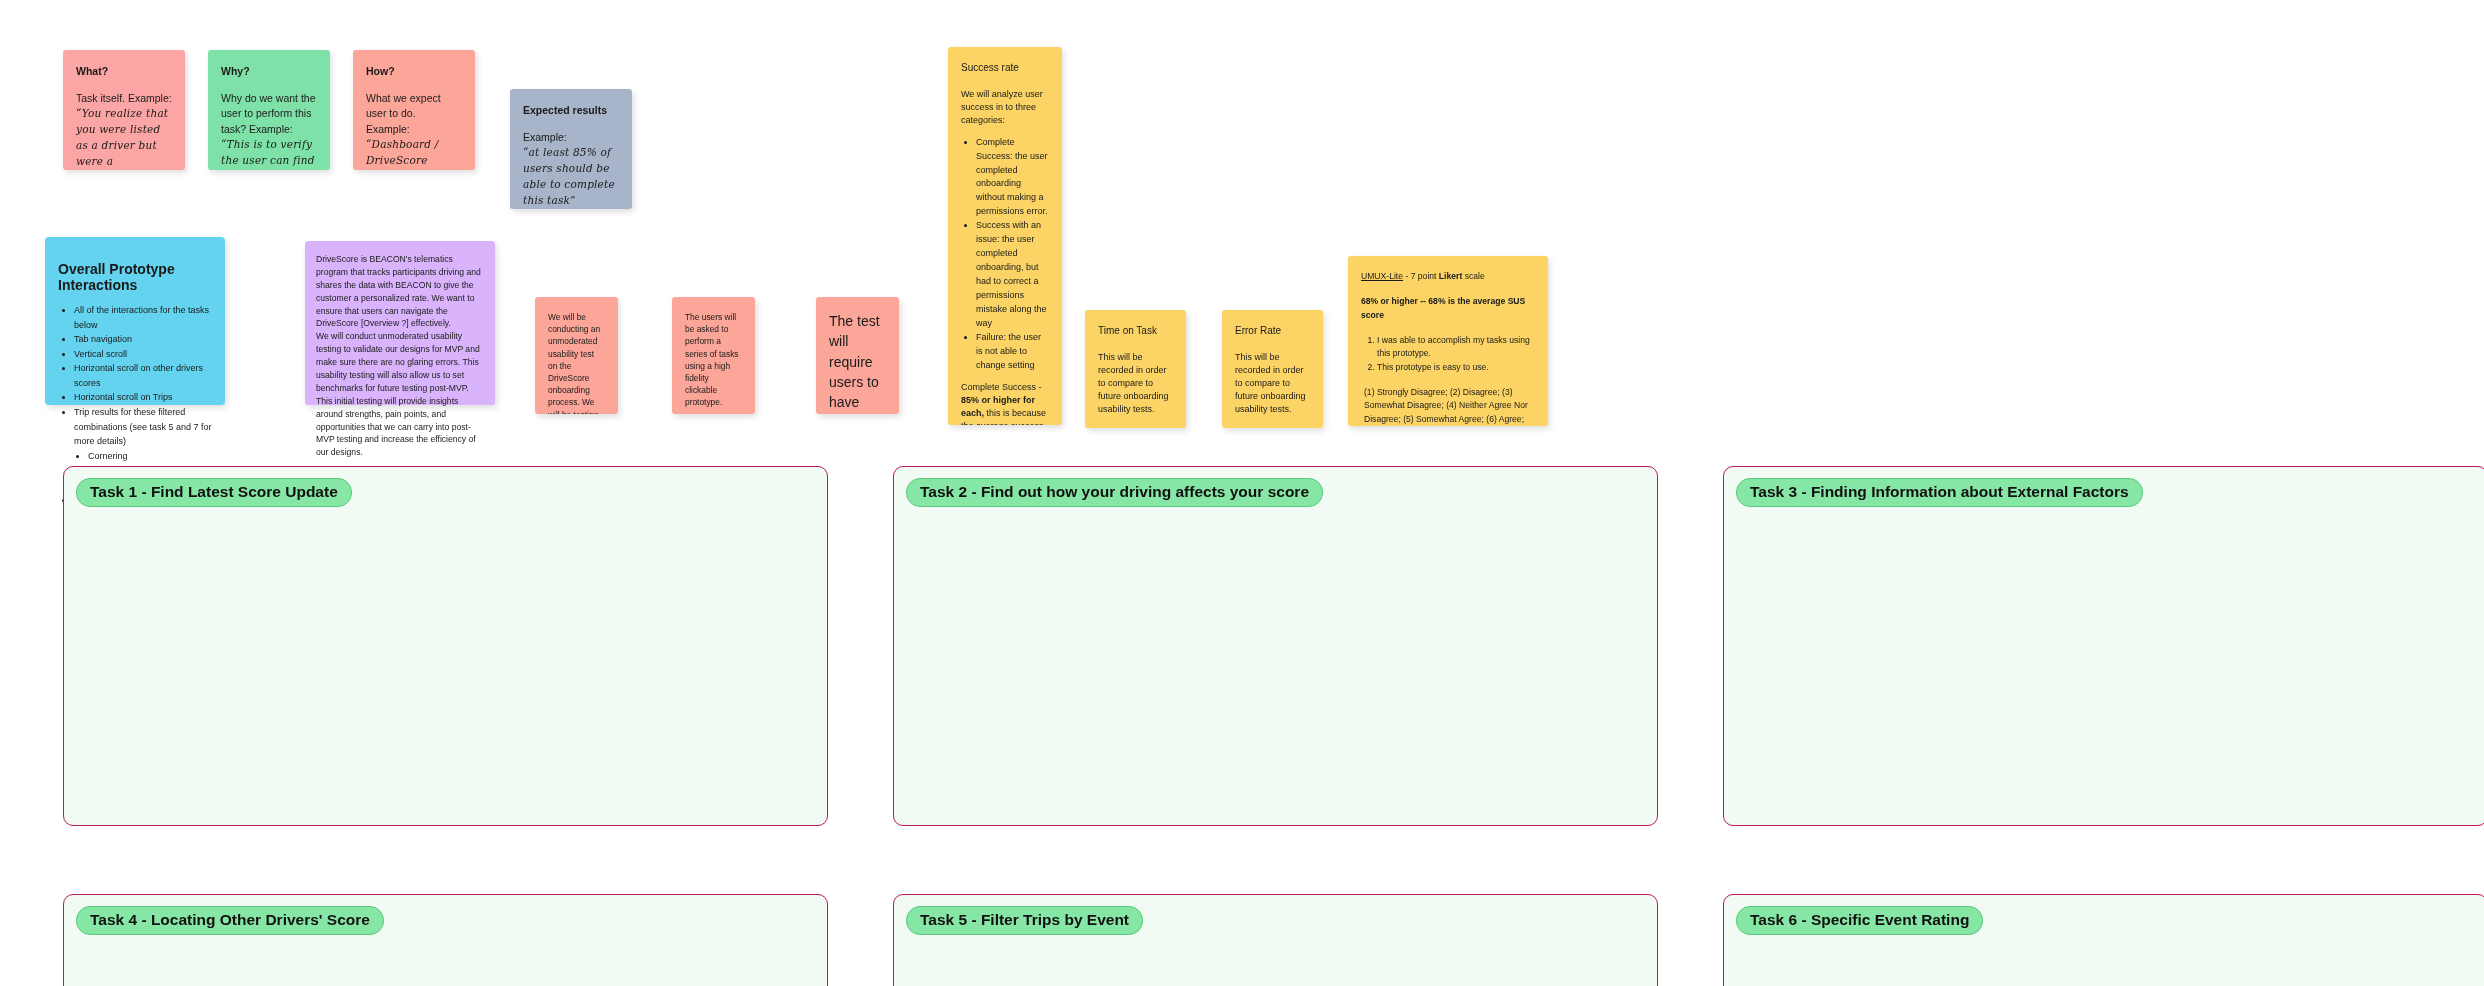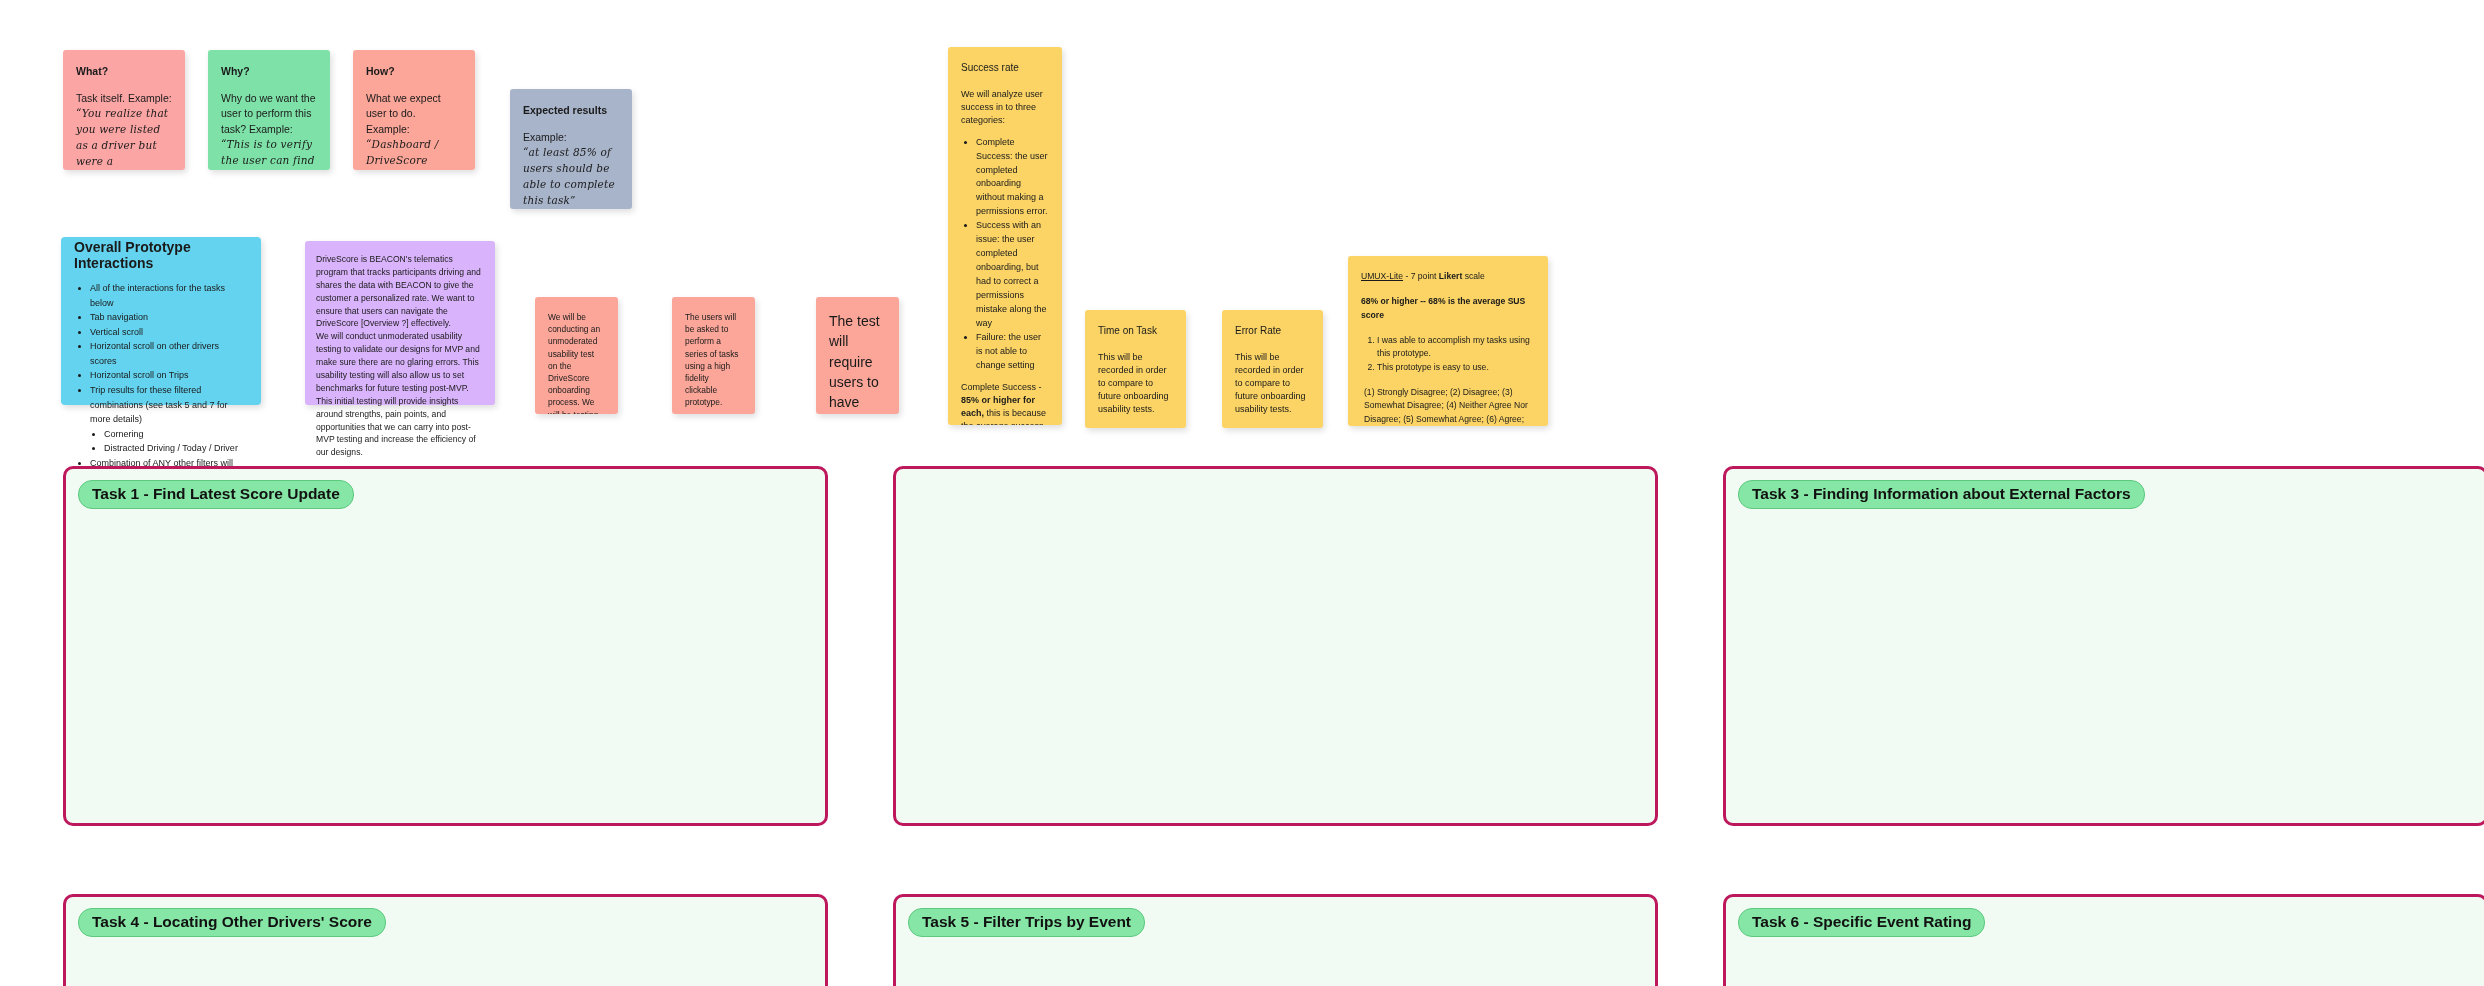--- a/index.html
+++ b/index.html
@@ -36,22 +36,22 @@
   .slate  { background:#a8b4ca;margin-top:44px; }
   .amber  { background:#fbd465; }
 
   
   .legend-note { width:122px; height:120px; font-size:10.5px; }
   .legend-note .ttl { font-size:10.5px; margin-bottom:12px; }
   .legend-note .hand { font-size:10.5px; line-height:1.5; }
 
   
   .overall {
-    position:absolute; left:61px; top:237px; width:200px; height:168px;
-    background:#63d3ef; border-radius:4px; padding:2px 13px 10px 13px;
+    position:absolute; left:45px; top:237px; width:180px; height:168px;
+    background:#63d3ef; border-radius:4px; padding:24px 13px 10px 13px;
     box-shadow:2px 3px 6px rgba(0,0,0,0.13);
   }
   .overall h2 { margin:0 0 10px 0; font-size:14px; font-weight:bold; }
   .overall ul { margin:0; padding-left:16px; font-size:9px; line-height:1.62; }
   .overall ul ul { padding-left:14px; margin:0; list-style-type:disc; }
   .overall li { margin:0; }
 
   
   .brief {
     position:absolute; left:305px; top:241px; width:190px; height:164px;
@@ -72,21 +72,21 @@
   .umux .hdr { margin:0 0 12px 0; }
   .umux .hdr .u { text-decoration:underline; }
   .umux .bold { font-weight:bold; display:block; margin-bottom:12px; }
   .umux ol { margin:0 0 12px 0; padding-left:16px; line-height:1.55; }
   .umux .scale { margin:0; padding-left:3px; }
 
   
   .task-panel {
     position:absolute;
     background:#f2fbf3;
-    border:3px solid #be185d;
+    border:1px solid #be185d;
     border-radius:10px;
   }
   .task-chip {
     position:absolute; left:12px; top:11px;
     background:#86e6a5;
     border:1px solid #5cc97f;
     border-radius:14px;
     padding:4px 13px 5px 13px;
     font-size:15.5px; font-weight:bold;
     color:#111; white-space:nowrap;
@@ -204,20 +204,21 @@
       
     </div>
     <div class="note slate t-note" style="left:655px; top:513px; width:101px; height:196px;">
       
       
     </div>
 
   </div>
 
   <div class="task-panel" style="left:893px; top:466px; width:765px; height:360px;">
+    <div class="task-chip">Task 2 - Find out how your driving affects your score</div>
     <div class="note yellow t-note" style="left:925px; top:513px; width:97px; height:122px;">
       
       
     </div>
     <div class="note green t-note" style="left:1062px; top:513px; width:97px; height:150px;">
       
       
     </div>
     <div class="note pink t-note" style="left:1218px; top:513px; width:97px; height:117px;">
       

